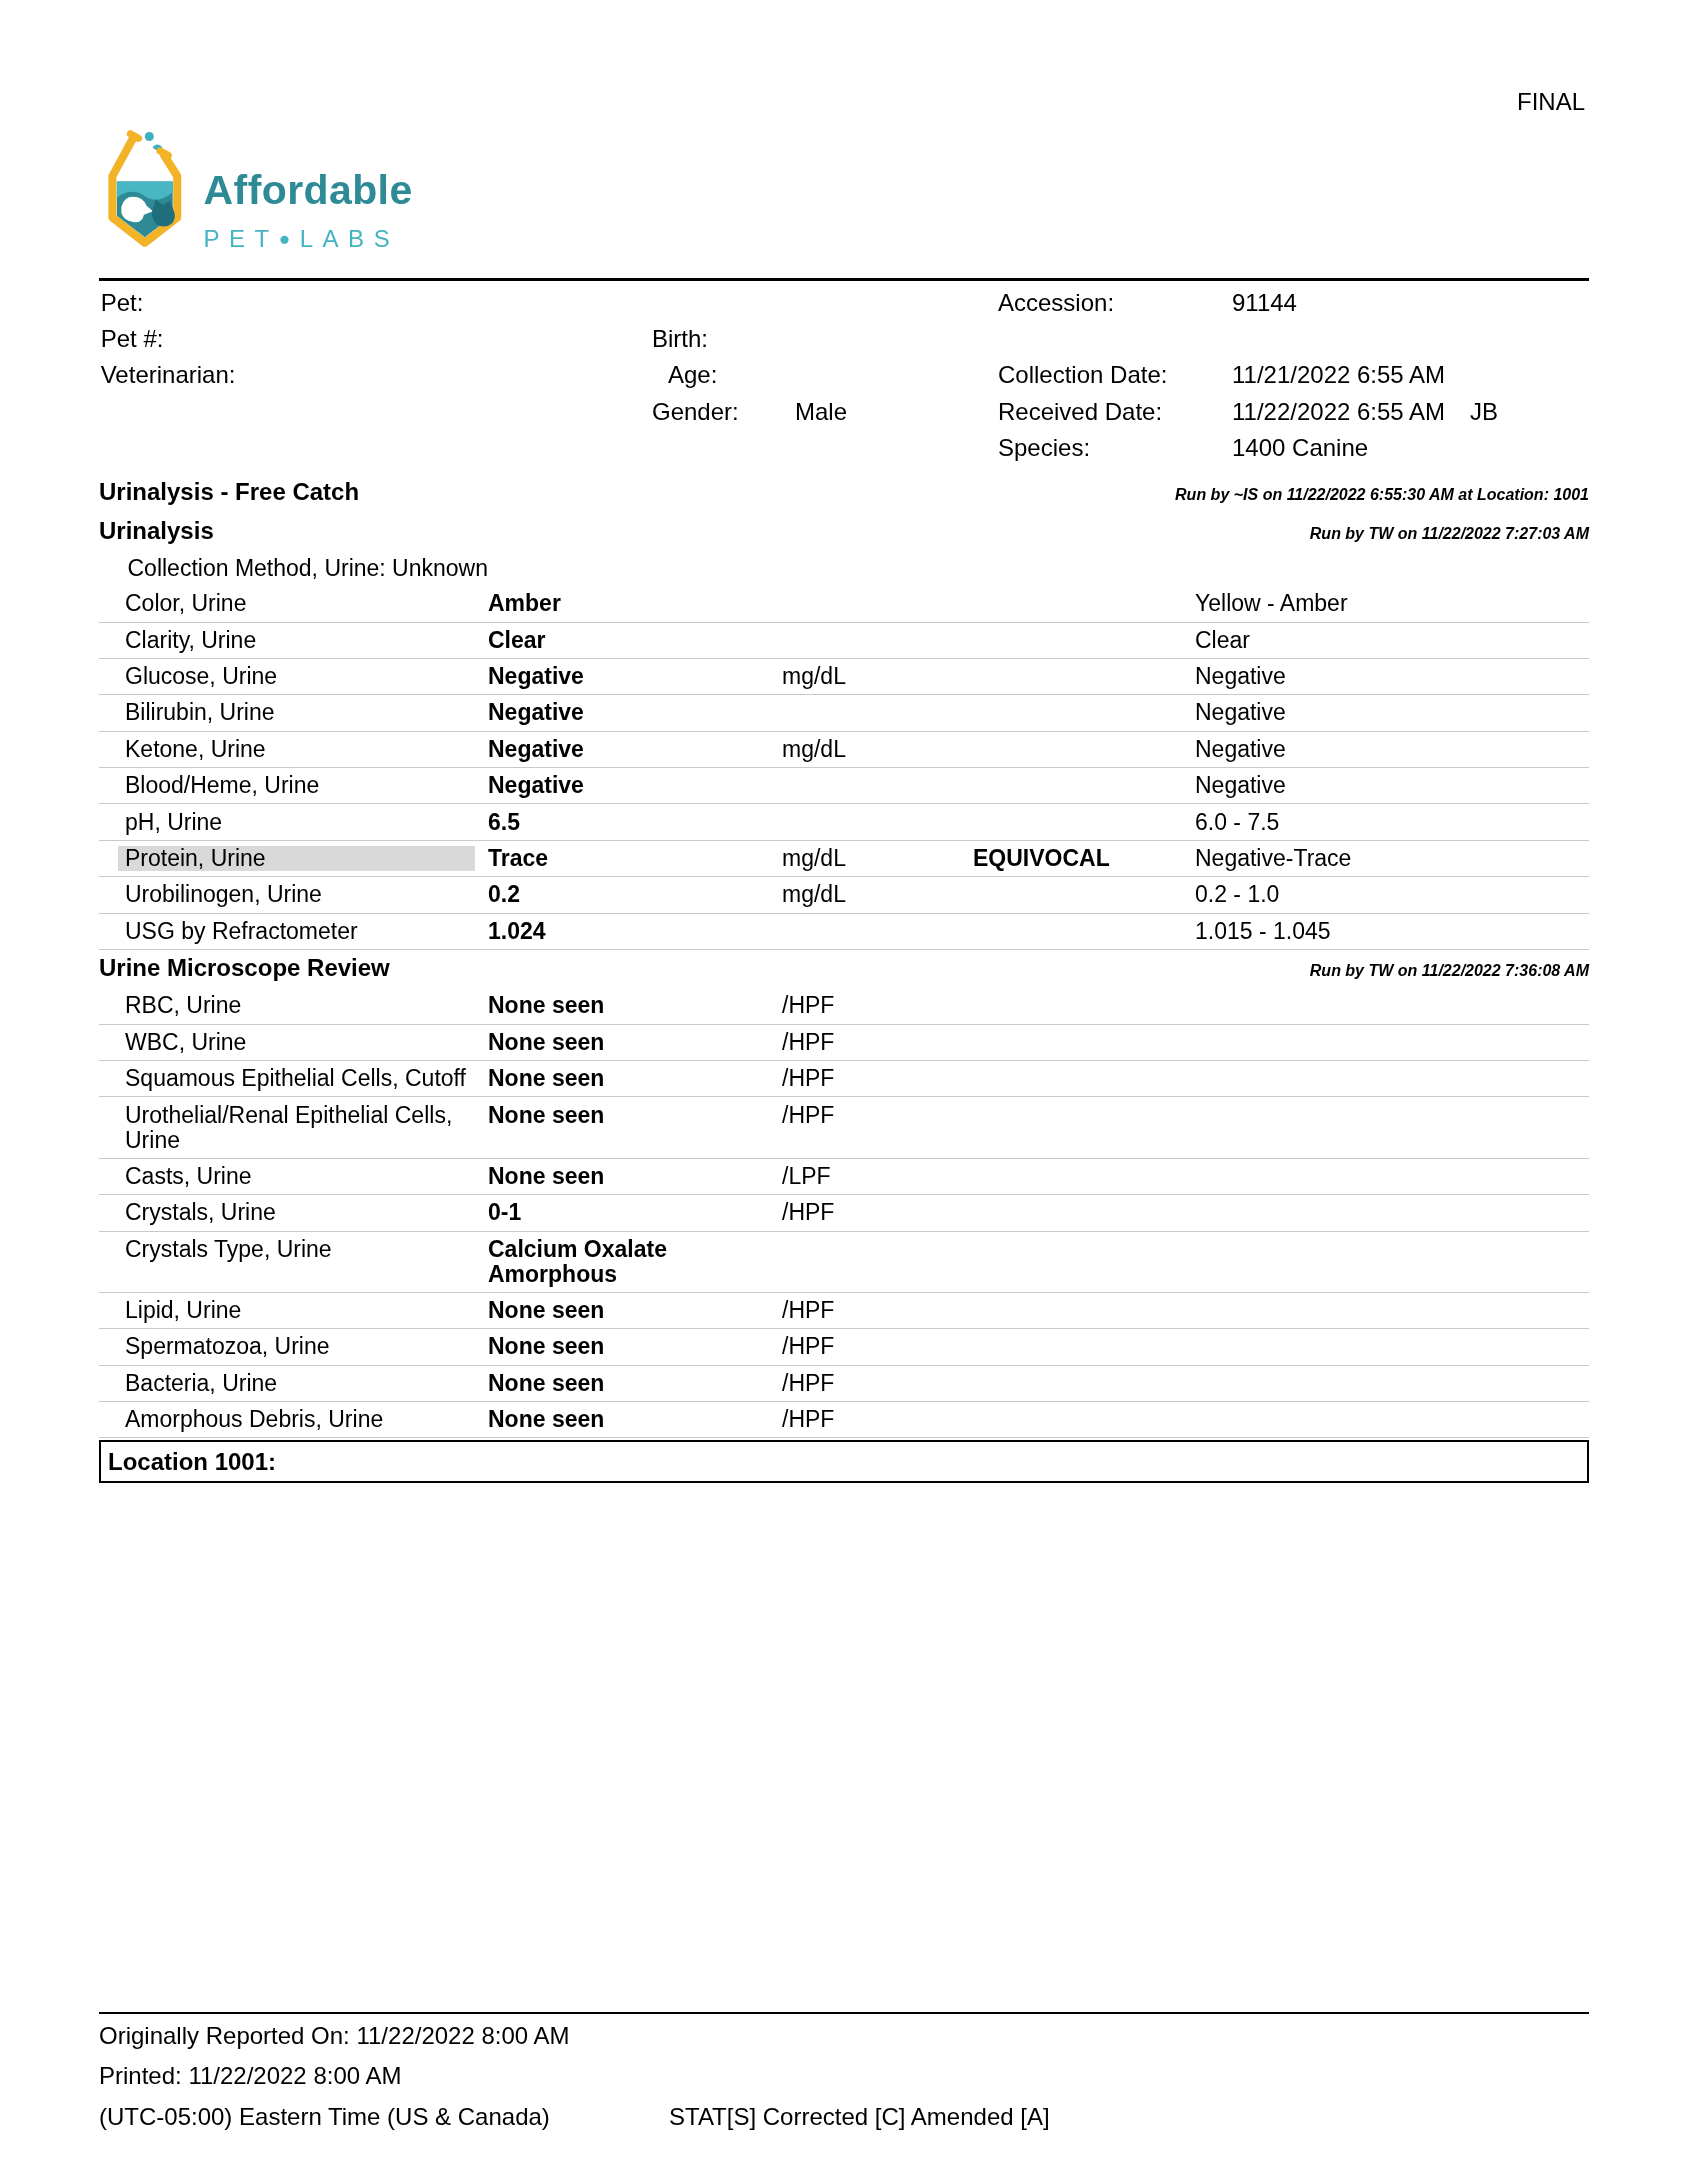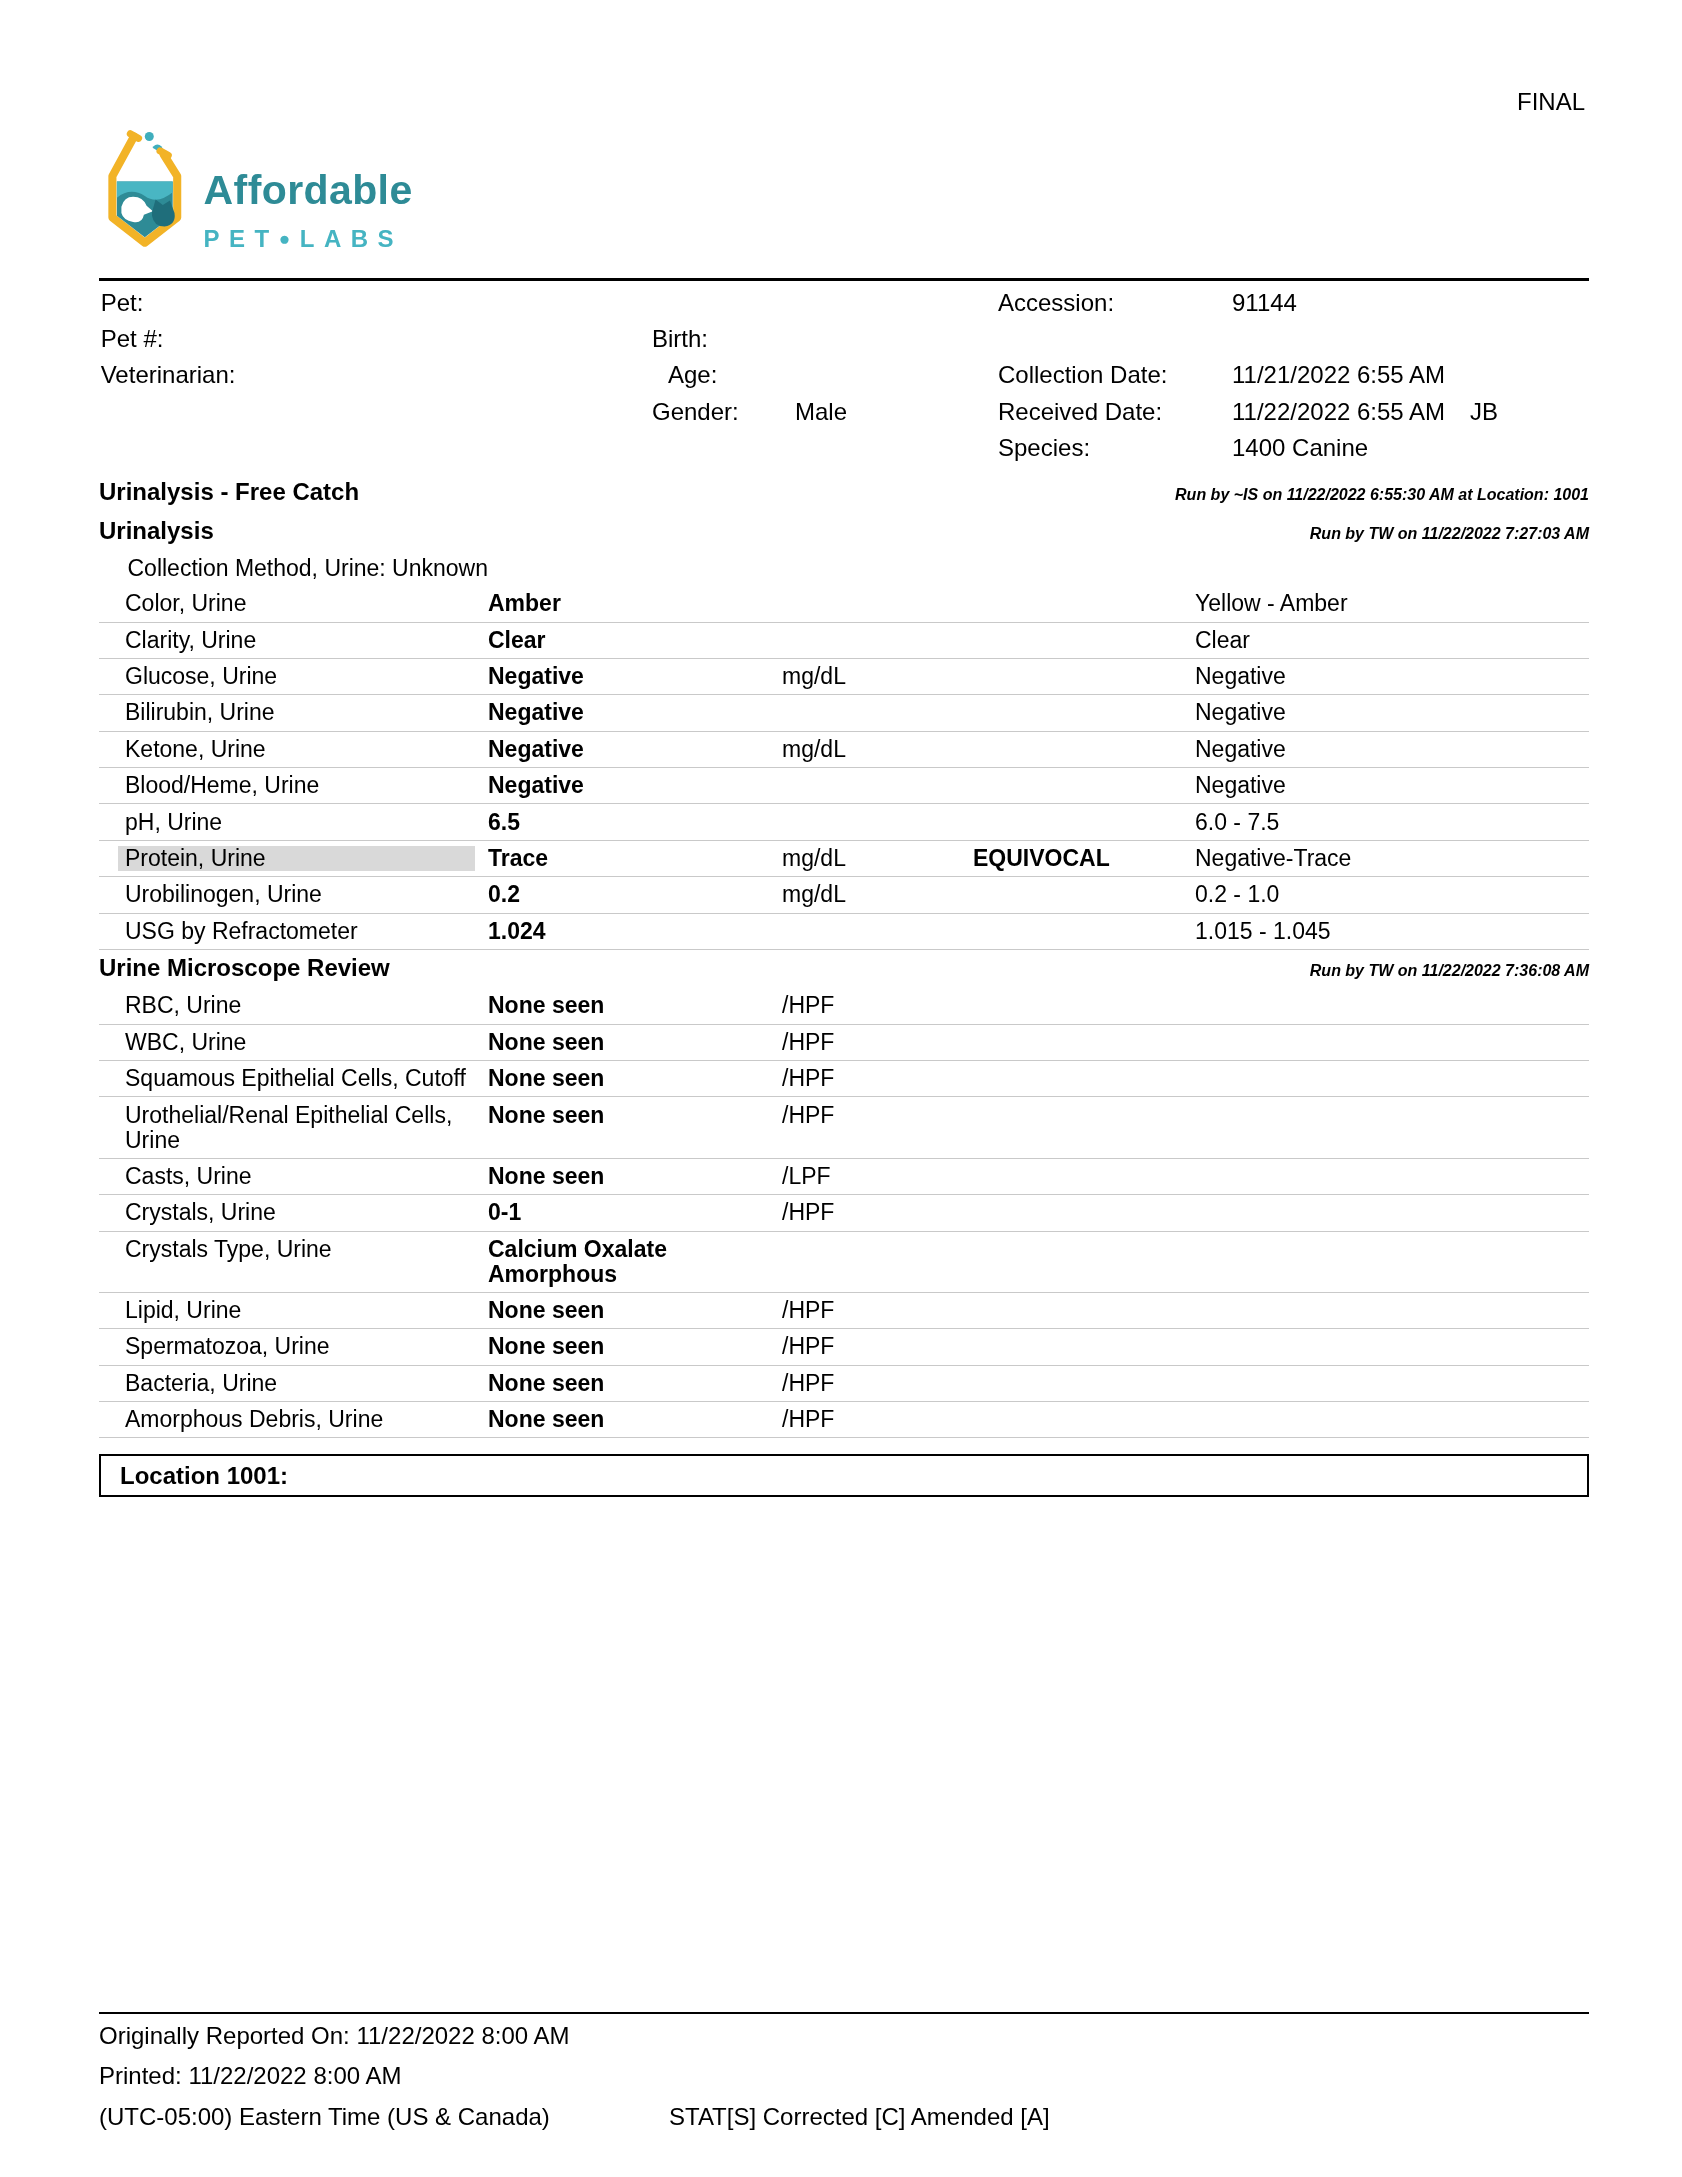--- a/index.html
+++ b/index.html
@@ -8,21 +8,21 @@
     position:relative; width:1683px; height:2177px; background:#ffffff;
     font-family:"Liberation Sans", sans-serif; color:#000; overflow:hidden;
   }
   
   .final { position:absolute; top:88px; right:98px; font-size:24px; }
   
   .logo { position:absolute; top:126px; left:98px; display:flex; align-items:center; }
   .logo svg { width:90px; height:138px; }
   .logo-text { margin-left:15.6px; padding-top:29px; }
   .logo-title { font-size:41px; font-weight:700; color:#2E8B96; letter-spacing:0.4px; }
-  .logo-sub { margin-top:11px; font-size:24px; font-weight:700; color:#45B4C2; letter-spacing:9.5px; }
+  .logo-sub { margin-top:11px; font-size:24px; font-weight:400; color:#45B4C2; letter-spacing:9.5px; }
   .logo-sub .dot { font-size:19px; vertical-align:1.7px; letter-spacing:9.5px; }
   
   .info { position:absolute; top:278px; left:99px; width:1490px; height:194px;
           border-top:3.5px solid #000; font-size:24px; }
   .info span { position:absolute; white-space:nowrap; }
   
   .tablewrap { position:absolute; top:474px; left:99px; width:1490px; font-size:23px; }
   .thead {
     display:grid; grid-template-columns:389px 294px 191px 222px 393px;
     border-top:6px double #000; border-bottom:3.5px solid #000;
@@ -37,22 +37,22 @@
   .data-row { display:grid; grid-template-columns:389px 294px 191px 222px 393px;
               padding:5.2px 0; border-bottom:1.7px solid #c9c9c9; line-height:25px; }
   .data-row .c0 { padding-left:26px; }
   .data-row .txt { display:inline-block; vertical-align:top; }
   .data-row .c0 .txt { max-width:346px; }
   .data-row .c1 .txt { max-width:208px;font-weight:bold; }
   .data-row .flagcell { font-weight:700; }
   .data-row.highlight .c0 {
     background:linear-gradient(to right, transparent 19px, #d9d9d9 19px 376px, transparent 376px);
   }
-  .locbox { margin-top:16px; border:2.6px solid #000; height:43px;
-            display:flex; align-items:center; padding-left:19px;
+  .locbox { margin-top:2px; border:2.6px solid #000; height:43px;
+            display:flex; align-items:center; padding-left:7px;
             font-weight:700; font-size:24px; }
   
   .footer { position:absolute; top:2012px; left:99px; width:1490px;
             border-top:2.6px solid #000; padding-top:8.6px; font-size:24px; }
   .fline { line-height:26px; margin-bottom:14.7px; position:relative; }
   .legend { position:absolute; left:570px; top:0; }
 </style>
 </head>
 <body>
 

